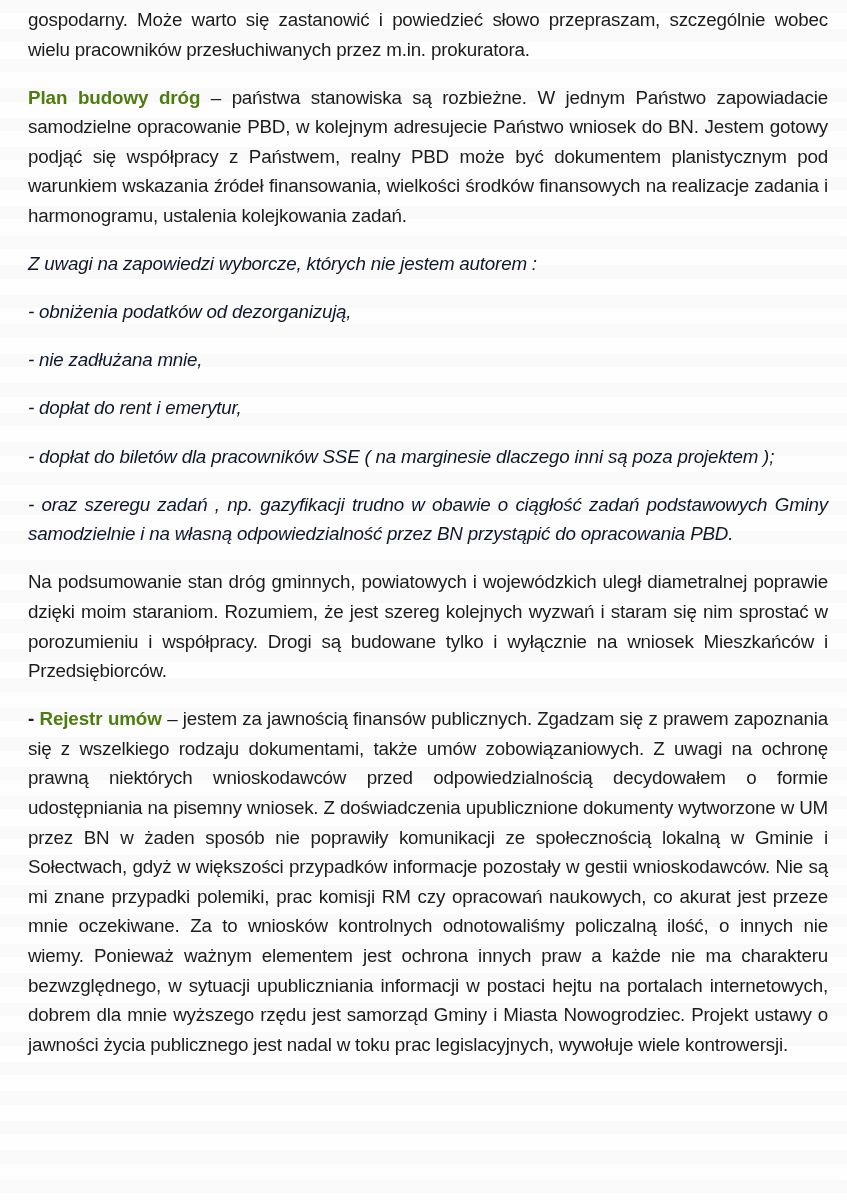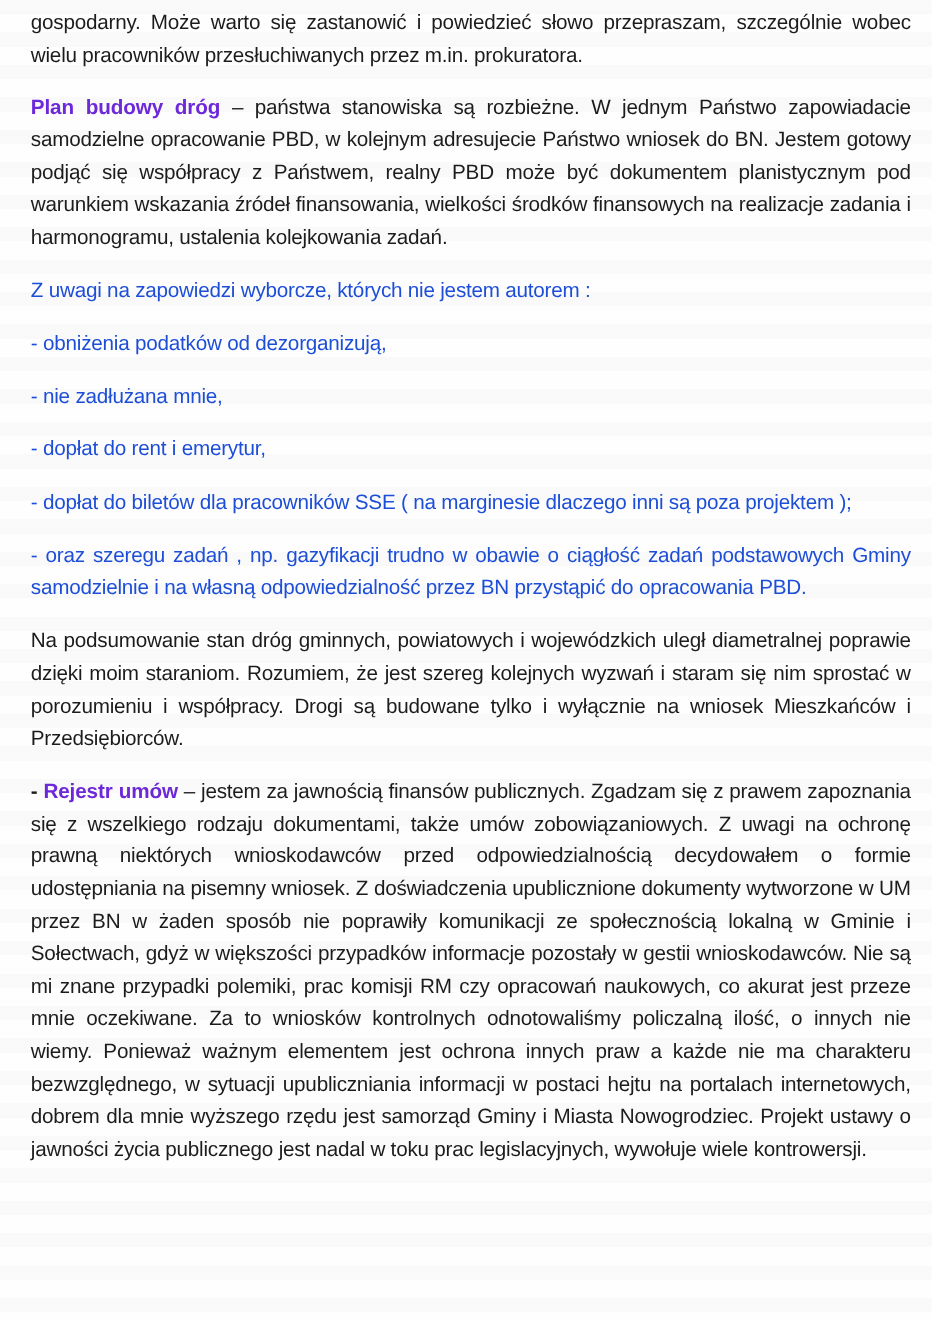--- a/index.html
+++ b/index.html
@@ -36,23 +36,23 @@
     color: #1c1c1c;
     font-size: 18.8px;
     line-height: 29.6px;
     letter-spacing: -0.2px;
   }
   .para {
     margin: 0 0 18.5px 0;
     text-align: justify;
   }
   .para.left { text-align: left; }
-  .red { color: #1d4ed8; }
+  .red { color: #0f172a; font-style: italic; }
   .lead {
-    color: #6d28d9;
+    color: #4d7c0f;
     font-weight: 700;
     letter-spacing: -0.1px;
   }
   .dash-bold { font-weight: 700; }
 </style>
 </head>
 <body>
 
 <div class="scan-overlay"></div>
 

